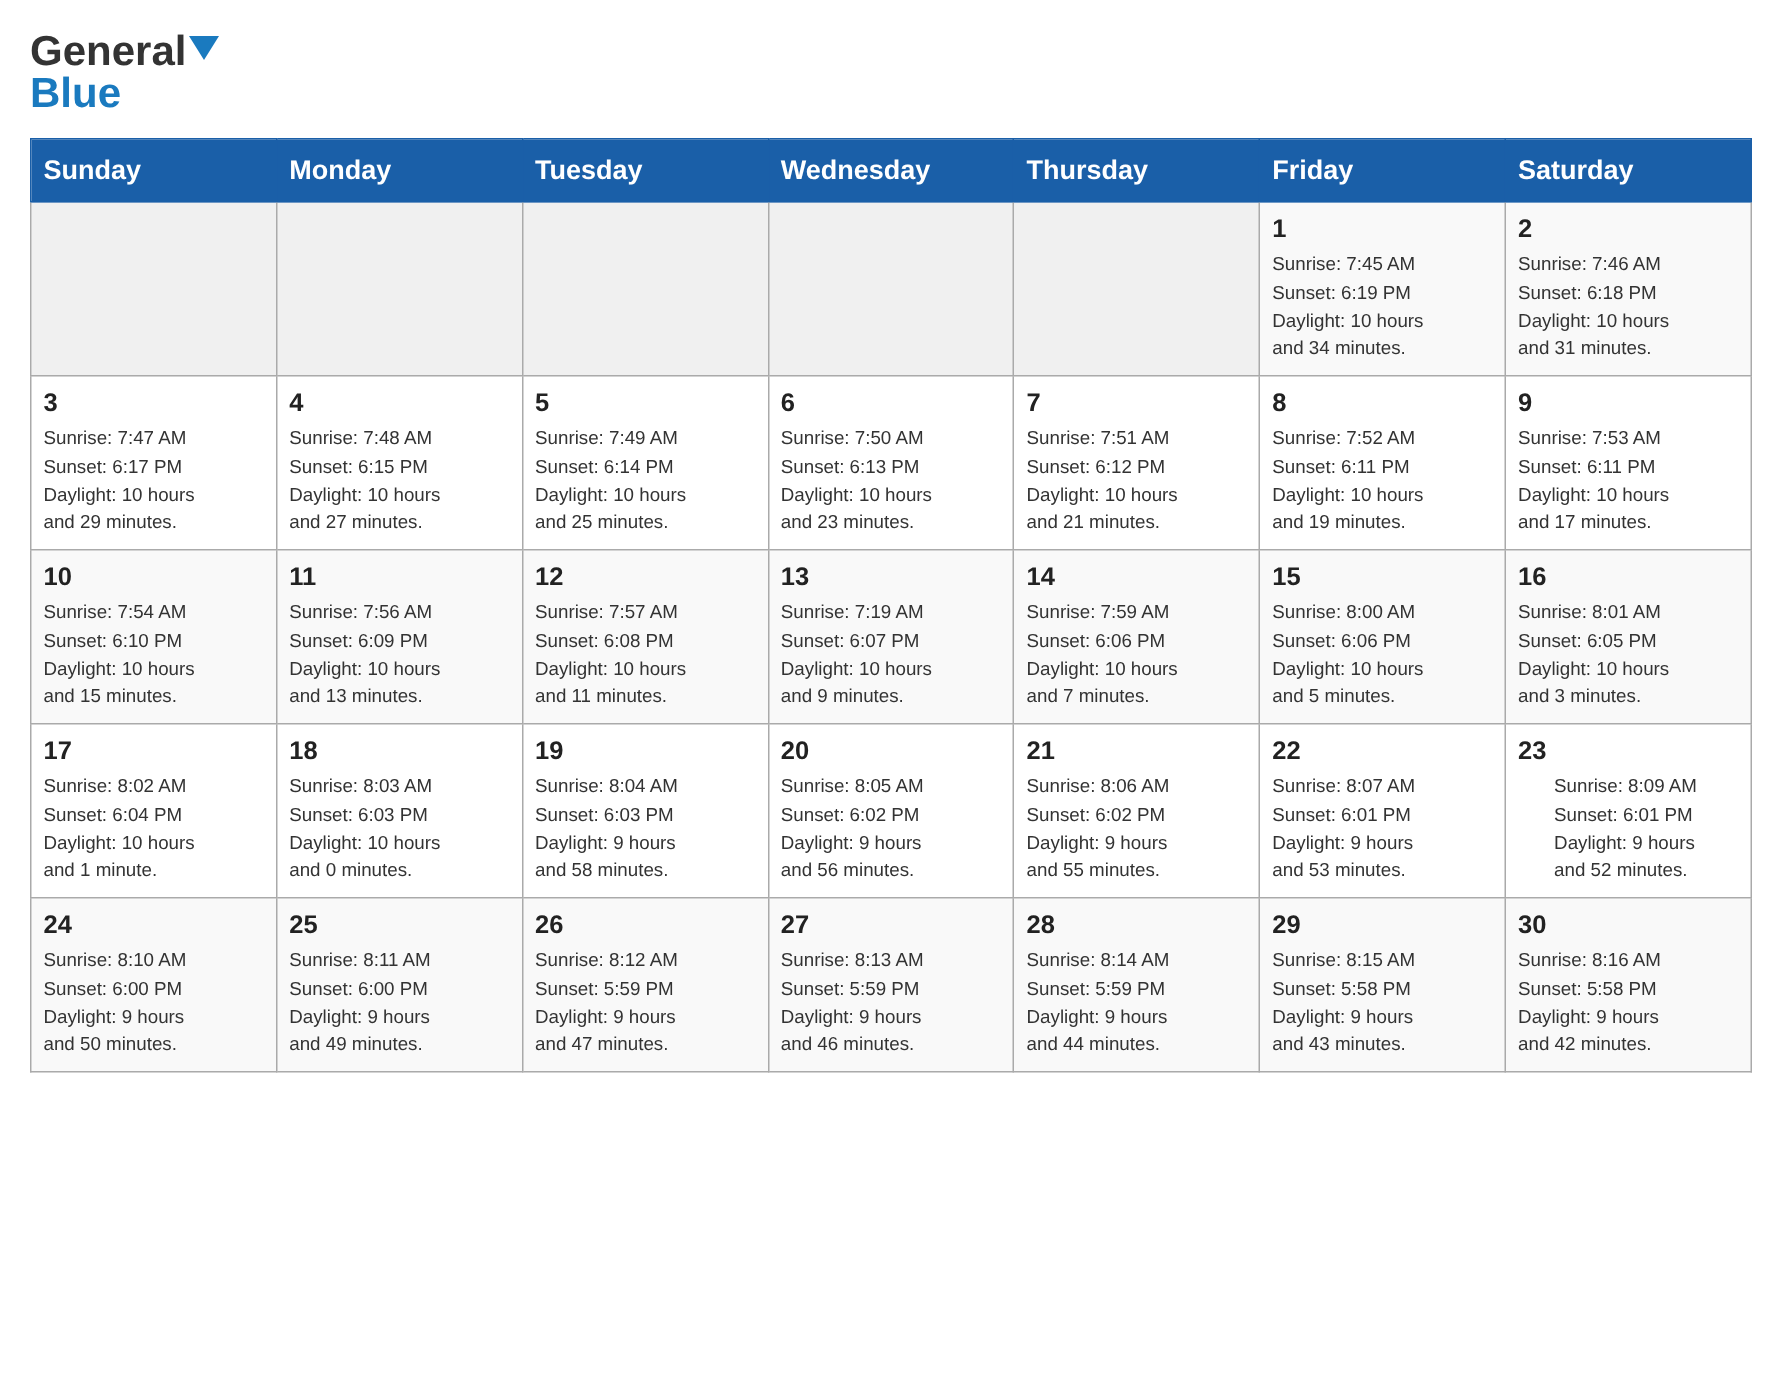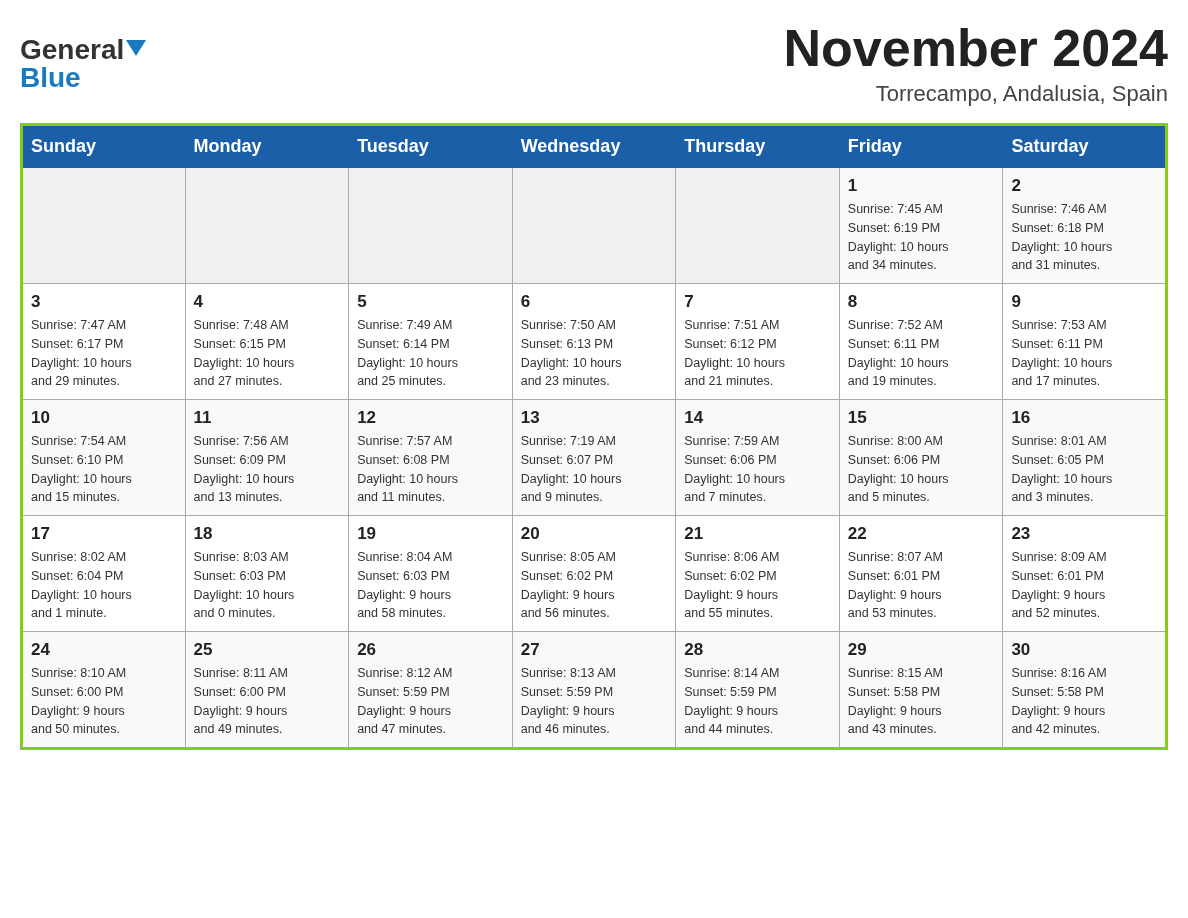--- a/index.html
+++ b/index.html
@@ -54,21 +54,21 @@
       line-height: 1.1;
     }
     .calendar-subtitle {
       font-size: 22px;
       color: #444;
       margin-top: 4px;
     }
     .calendar {
       width: 100%;
       border-collapse: collapse;
-      border: 3px solid #84cc16;
+      border: 1px solid #84cc16;
     }
     .calendar th {
       background-color: #1a5fa8;
       color: #fff;
       font-size: 18px;
       font-weight: bold;
       padding: 10px 8px;
       text-align: left;
       border: 1px solid #1a5fa8;
     }
@@ -104,24 +104,20 @@
 </head>
 <body>
 
 <div class="header">
   <div class="logo">
     <div style="display:flex; align-items:center;">
       <span class="logo-general">General</span>
       <span class="logo-triangle"></span>
     </div>
     <span class="logo-blue">Blue</span>
-  </div>
-  <div class="title-section">
-    <div class="calendar-title">November 2024</div>
-    <div class="calendar-subtitle">Torrecampo, Andalusia, Spain</div>
   </div>
 </div>
 
 <table class="calendar">
   <thead>
     <tr>
     <th>Sunday</th>
         <th>Monday</th>
         <th>Tuesday</th>
         <th>Wednesday</th>
@@ -292,21 +288,21 @@
         </td>
         <td>
           <div class="day-number">22</div>
           <div class="day-info" style="white-space: pre-line;">Sunrise: 8:07 AM
 Sunset: 6:01 PM
 Daylight: 9 hours
 and 53 minutes.</div>
         </td>
         <td>
           <div class="day-number">23</div>
-          <div class="day-info" style="white-space: pre-line;">Sunrise: 8:09 AM
+          <div class="day-info" style="white-space: pre-line; margin-left: 24px;">Sunrise: 8:09 AM
 Sunset: 6:01 PM
 Daylight: 9 hours
 and 52 minutes.</div>
         </td>
       </tr>
       <tr>
         <td>
           <div class="day-number">24</div>
           <div class="day-info" style="white-space: pre-line;">Sunrise: 8:10 AM
 Sunset: 6:00 PM

